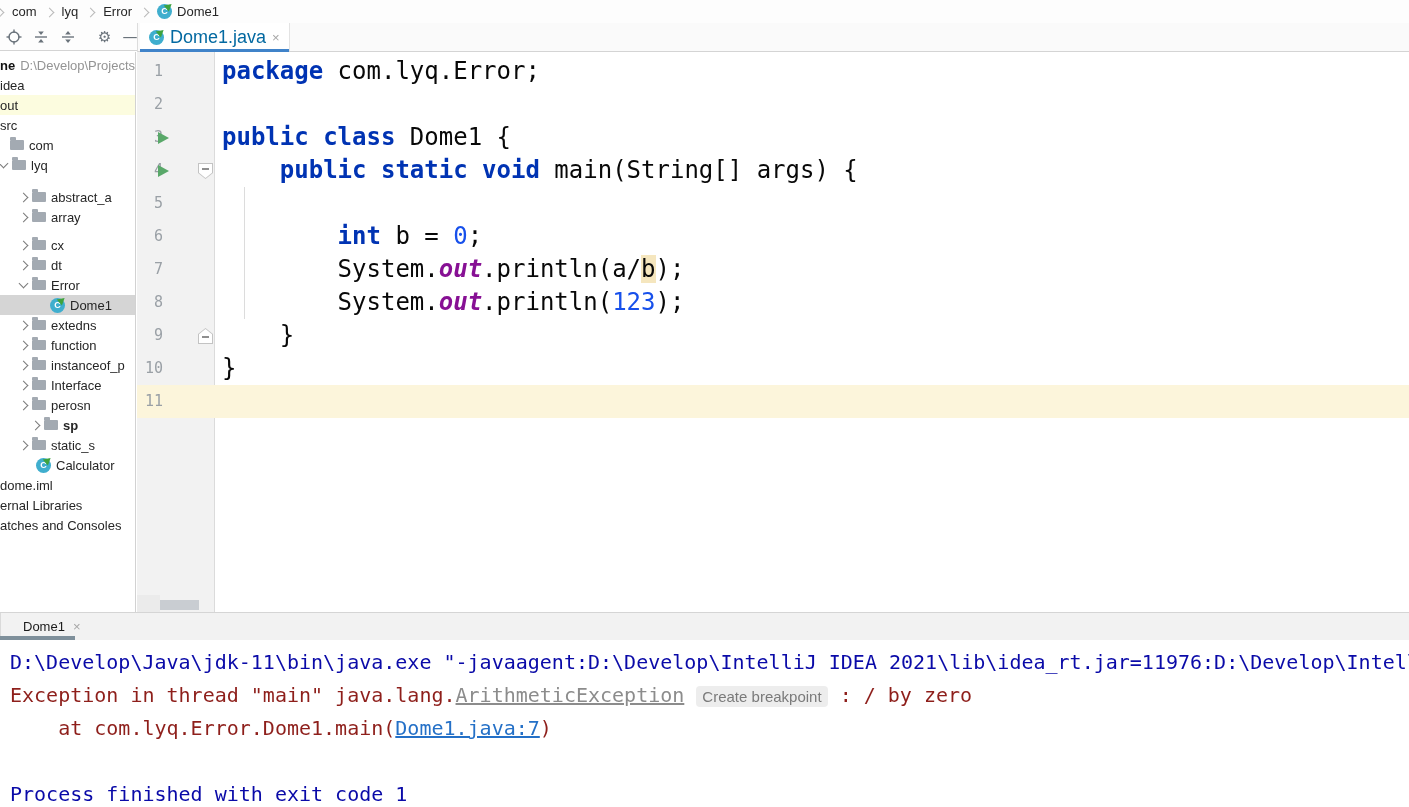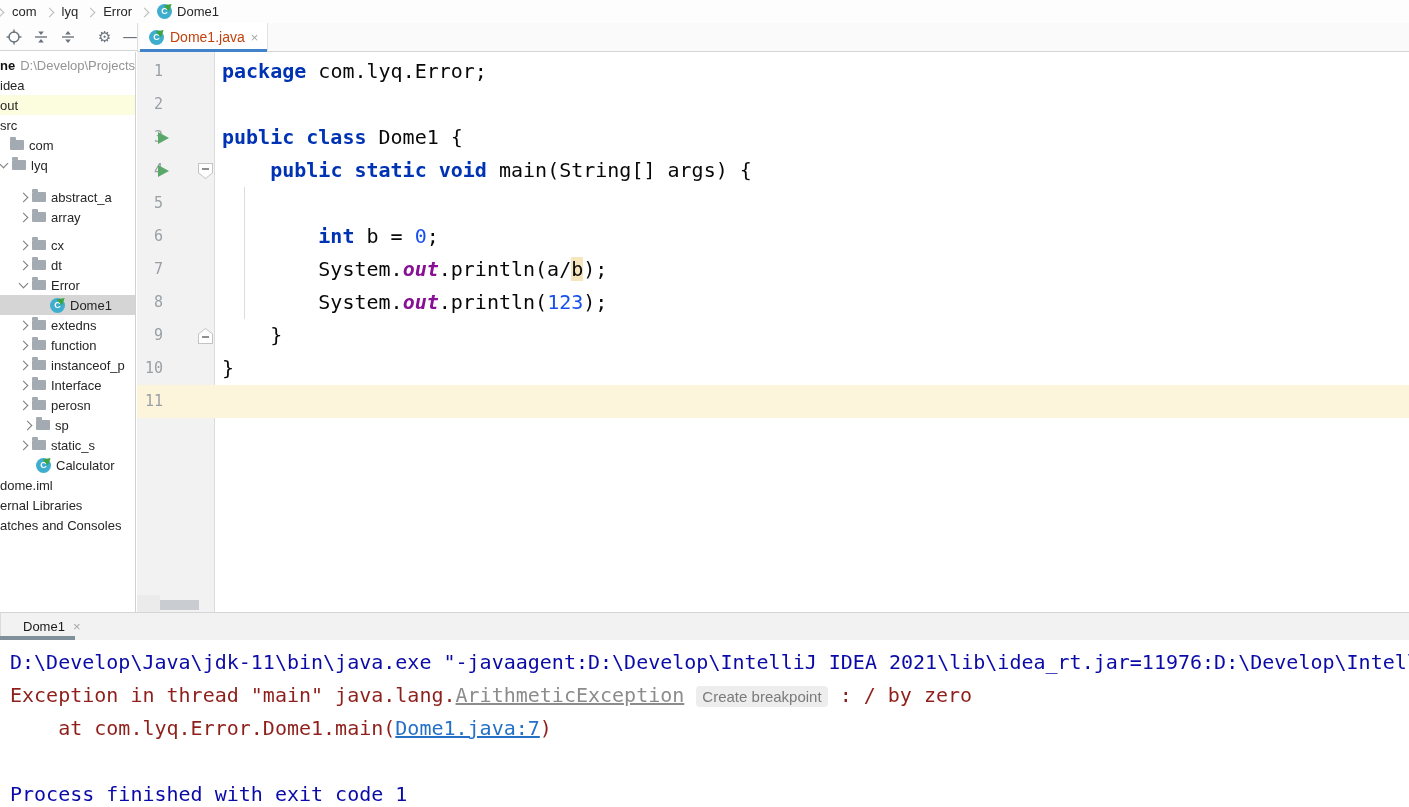--- a/index.html
+++ b/index.html
@@ -21,21 +21,21 @@
   .toolstrip{position:absolute;left:0;top:0;width:137px;height:28px;border-bottom:1px solid #d4d4d4;
              background:#fdfdfd;display:flex;align-items:center;gap:11px;padding-left:6px;box-sizing:border-box;}
   .tbicon{width:16px;height:16px;display:flex;align-items:center;justify-content:center;color:#6a737b;}
   .tbsep{width:1px;height:16px;background:#d8d8d8;}
   .tbglyph{font-size:15px;line-height:16px;color:#6a737b;font-family:"DejaVu Sans",sans-serif;}
   .tabstrip{position:absolute;left:137px;top:0;right:0;height:28px;background:#fafafa;
             border-bottom:1px solid #d4d4d4;border-left:1px solid #dcdcdc;}
   .etab{position:absolute;left:2px;top:0;height:28px;background:#fff;display:flex;align-items:center;
         gap:6px;padding:0 9px;border-right:1px solid #e3e3e3;}
   .etab .bar{position:absolute;left:0;right:0;bottom:-1px;height:3px;background:#4083c9;}
-  .etab-label{font-size:14px;color:#c2410c;}
+  .etab-label{font-size:18px;color:#0369a1;}
   .xclose{color:#a6a6a6;font-size:13px;line-height:13px;}
 
   
   .cicon{position:relative;width:15px;height:15px;border-radius:50%;background:#3fxxcc;background:#3faece;
          color:#fff;font-weight:bold;font-size:9px;line-height:15px;text-align:center;display:inline-block;flex:none;}
   .cicon i{position:absolute;top:-3px;right:-4px;width:0;height:0;border:4px solid transparent;
            border-left:7px solid #3ea33e;transform:rotate(-40deg);}
   .ficon{display:inline-block;width:14px;height:10px;background:#a3aab2;border-radius:1px;position:relative;flex:none;}
   .ficon:before{content:"";position:absolute;top:-3px;left:0;width:6px;height:3px;background:#a3aab2;border-radius:1px 1px 0 0;}
 
@@ -60,21 +60,21 @@
         font-size:15px;color:#9aa0a6;}
   .runarr{position:absolute;left:21px;top:11px;width:0;height:0;border-top:6px solid transparent;
           border-bottom:6px solid transparent;border-left:11px solid #59a869;}
   .fold{position:absolute;width:15px;height:16px;left:61px;top:9px;}
   .fold .o{position:absolute;inset:0;background:#c3c3c3;}
   .fold .i{position:absolute;inset:1px;background:#fff;}
   .fold.down .o,.fold.down .i{clip-path:polygon(0 0,100% 0,100% 62%,50% 100%,0 62%);}
   .fold.up .o,.fold.up .i{clip-path:polygon(50% 0,100% 38%,100% 100%,0 100%,0 38%);}
   .fold .m{position:absolute;left:4px;right:4px;height:2px;background:#8f8f8f;}
   .fold.down .m{top:5px;} .fold.up .m{top:8px;}
-  .ecode{position:absolute;left:85px;top:0;font-family:"DejaVu Sans Mono",monospace;font-size:20px;}
+  .ecode{position:absolute;left:85px;top:0;font-family:"DejaVu Sans Mono",monospace;font-size:24px;}
   .tk-k{color:#0033b3;font-weight:bold;}
   .tk-p{color:#080808;}
   .tk-f{color:#871094;font-style:italic;font-weight:bold;}
   .tk-n{color:#1750eb;}
   .tk-h{color:#080808;background:#f5e6be;}
   .indent-guide{position:absolute;left:107px;top:135px;width:1px;height:132px;background:#dcdcdc;}
   .thumb1{position:absolute;left:0;top:548px;width:62px;height:10px;background:#c9cdd2;}
   .thumb2{position:absolute;left:-34px;top:543px;width:57px;height:17px;background:#ebebeb;}
 
   
@@ -231,21 +231,21 @@
           <div class="trow" style="padding-left: 20px;">
             <span class="chev right"></span>
             <span class="ficon"></span>
             <span>Interface</span>
           </div>
           <div class="trow" style="padding-left: 20px;">
             <span class="chev right"></span>
             <span class="ficon"></span>
             <span>perosn</span>
           </div>
-          <div class="trow" style="padding-left: 24px;">
+          <div class="trow" style="padding-left: 32px; font-weight: bold;">
             <span class="chev right"></span>
             <span class="ficon"></span>
             <span>sp</span>
           </div>
           <div class="trow" style="padding-left: 20px;">
             <span class="chev right"></span>
             <span class="ficon"></span>
             <span>static_s</span>
           </div>
           <div class="trow" style="padding-left: 36px;">

